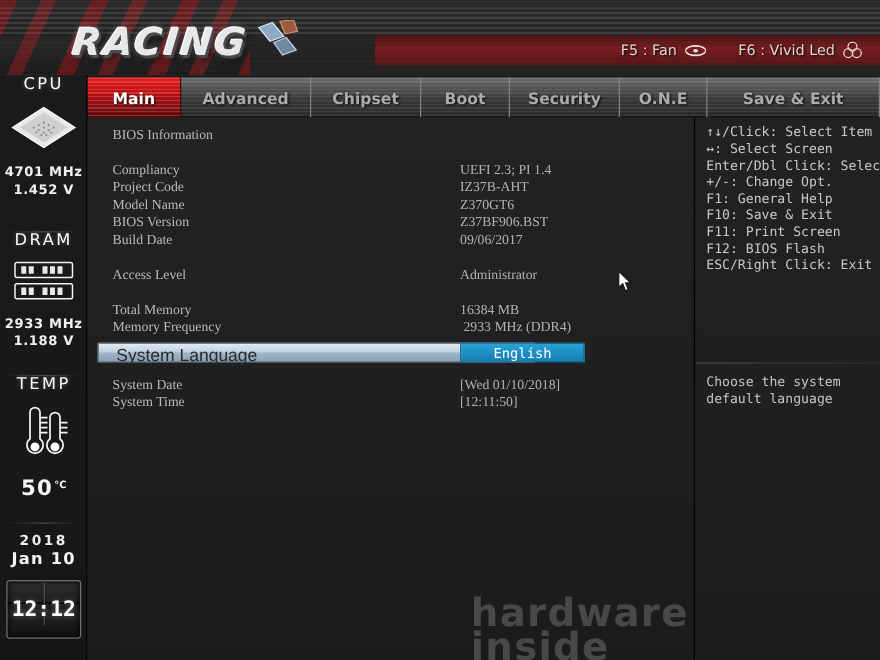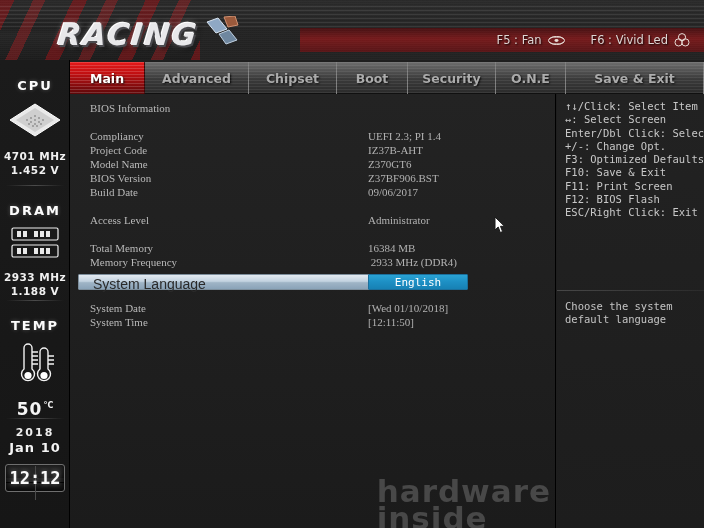--- a/index.html
+++ b/index.html
@@ -111,43 +111,43 @@
     position:relative; width:70px;
     display:flex; flex-direction:column; align-items:center;
     color:#f2f2f2;
   }
   .side-sec + .side-sec::before {
     content:""; position:absolute; left:6px; top:0; width:58px; height:1px;
     background:linear-gradient(90deg,rgba(255,255,255,0) 0%,rgba(255,255,255,0.22) 50%,rgba(255,255,255,0) 100%);
   }
   .side-title {
     font-family:"DejaVu Sans", sans-serif;
-    font-size:13px; font-weight:bold; letter-spacing:2px;
-    margin-top:18px; color:#fcfcfc;
+    font-size:13px; font-weight:normal; letter-spacing:2px;
+    margin-top:0; color:#fcfcfc;
     text-shadow:0 0 4px rgba(255,255,255,0.25);
   }
   .side-icon { margin:8px 0 6px; }
   .side-val {
     font-family:"DejaVu Sans", sans-serif;
     font-size:10.5px; font-weight:bold; letter-spacing:0.5px;
     color:#f0f0f0; line-height:14px;
   }
 
   .clocksec { position:relative; width:70px; padding-top:8px; }
   .clock-year {
     text-align:center; font-family:"DejaVu Sans", sans-serif;
     font-size:11px; font-weight:bold; letter-spacing:2px; color:#ededed;
   }
   .clock-date {
     text-align:center; font-family:"DejaVu Sans", sans-serif;
     font-size:13px; font-weight:bold; letter-spacing:1px; color:#f4f4f4;
     margin-top:1px;
   }
   .flipclock {
-    margin:9px auto 0; width:60px; height:28px;
+    margin:9px auto 0; width:60px; height:47px;
     border:1px solid #6e6e6e; border-radius:3px;
     background:linear-gradient(180deg,#2e2e2e 0%,#1a1a1a 48%,#242424 52%,#111 100%);
     position:relative; display:flex; align-items:center; justify-content:center;
     box-shadow:inset 0 0 5px rgba(0,0,0,0.9);
   }
   .flipclock::before {
     content:""; position:absolute; left:0; top:17px; width:58px; height:1px;
     background:#000;
   }
   .flipclock::after {
@@ -412,21 +412,21 @@
       <div>inside</div>
     </div>
   </div>
 
   <div class="help">
     <div class="help-list">
       <div class="help-line">↑↓/Click: Select Item</div>
       <div class="help-line">↔: Select Screen</div>
       <div class="help-line">Enter/Dbl Click: Select</div>
       <div class="help-line">+/-: Change Opt.</div>
-      <div class="help-line">F3: Optimized Defaults</div>
+      <div class="help-line">F1: General Help</div>
       <div class="help-line">F10: Save &amp; Exit</div>
       <div class="help-line">F11: Print Screen</div>
       <div class="help-line">F12: BIOS Flash</div>
       <div class="help-line">ESC/Right Click: Exit</div>
     </div>
     <div class="help-div"></div>
     <div class="help-desc">Choose the system
 default language</div>
   </div>
 

